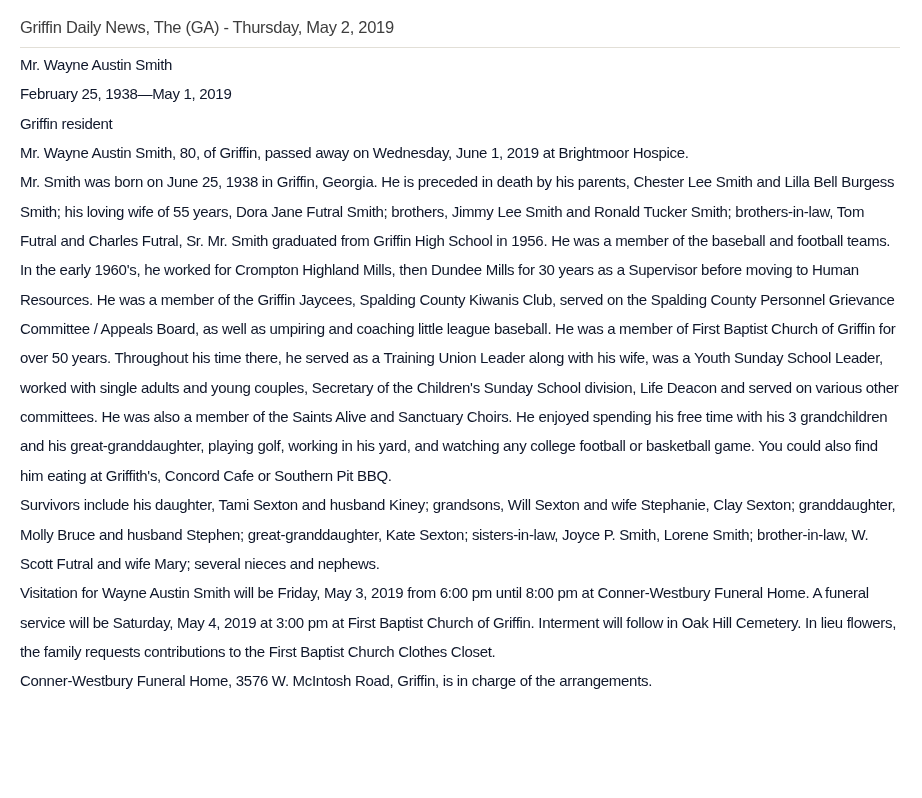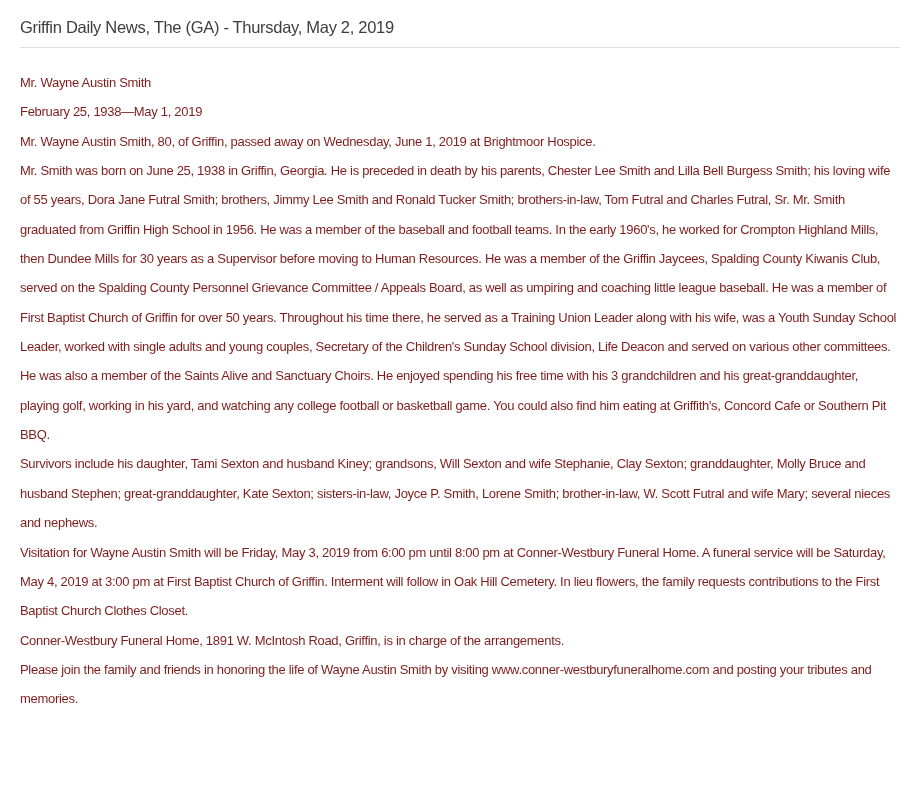--- a/index.html
+++ b/index.html
@@ -27,25 +27,25 @@
     padding-top: 17px;
     line-height: 20px;
   }
   .divider {
     border: none;
     border-top: 1px solid #e2dfd7;
     margin: 10px 0 0 0;
     height: 0;
   }
   .article {
-    margin-top: 20px;
-    font-size: 13px;
+    margin-top: 2px;
+    font-size: 15px;
     letter-spacing: -0.3px;
     line-height: 29.35px;
-    color: #7f1d1d;
+    color: #0f172a;
   }
   .article p {
     margin: 0;
     padding: 0;
   }
 </style>
 </head>
 <body>
 
 <div class="page">
@@ -53,28 +53,28 @@
   <div class="masthead">Griffin Daily News, The (GA) - Thursday, May 2, 2019</div>
 
   <hr class="divider">
 
   <div class="article">
 
     <p>Mr. Wayne Austin Smith</p>
 
     <p>February 25, 1938—May 1, 2019</p>
 
+    <p>Griffin resident</p>
 
     <p>Mr. Wayne Austin Smith, 80, of Griffin, passed away on Wednesday, June 1, 2019 at Brightmoor Hospice.</p>
 
     <p>Mr. Smith was born on June 25, 1938 in Griffin, Georgia. He is preceded in death by his parents, Chester Lee Smith and Lilla Bell Burgess Smith; his loving wife of 55 years, Dora Jane Futral Smith; brothers, Jimmy Lee Smith and Ronald Tucker Smith; brothers-in-law, Tom Futral and Charles Futral, Sr. Mr. Smith graduated from Griffin High School in 1956. He was a member of the baseball and football teams. In the early 1960's, he worked for Crompton Highland Mills, then Dundee Mills for 30 years as a Supervisor before moving to Human Resources. He was a member of the Griffin Jaycees, Spalding County Kiwanis Club, served on the Spalding County Personnel Grievance Committee / Appeals Board, as well as umpiring and coaching little league baseball. He was a member of First Baptist Church of Griffin for over 50 years. Throughout his time there, he served as a Training Union Leader along with his wife, was a Youth Sunday School Leader, worked with single adults and young couples, Secretary of the Children's Sunday School division, Life Deacon and served on various other committees. He was also a member of the Saints Alive and Sanctuary Choirs. He enjoyed spending his free time with his 3 grandchildren and his great-granddaughter, playing golf, working in his yard, and watching any college football or basketball game. You could also find him eating at Griffith's, Concord Cafe or Southern Pit BBQ.</p>
 
     <p>Survivors include his daughter, Tami Sexton and husband Kiney; grandsons, Will Sexton and wife Stephanie, Clay Sexton; granddaughter, Molly Bruce and husband Stephen; great-granddaughter, Kate Sexton; sisters-in-law, Joyce P. Smith, Lorene Smith; brother-in-law, W. Scott Futral and wife Mary; several nieces and nephews.</p>
 
     <p>Visitation for Wayne Austin Smith will be Friday, May 3, 2019 from 6:00 pm until 8:00 pm at Conner-Westbury Funeral Home. A funeral service will be Saturday, May 4, 2019 at 3:00 pm at First Baptist Church of Griffin. Interment will follow in Oak Hill Cemetery. In lieu flowers, the family requests contributions to the First Baptist Church Clothes Closet.</p>
 
-    <p>Conner-Westbury Funeral Home, 1891 W. McIntosh Road, Griffin, is in charge of the arrangements.</p>
+    <p>Conner-Westbury Funeral Home, 3576 W. McIntosh Road, Griffin, is in charge of the arrangements.</p>
 
-    <p>Please join the family and friends in honoring the life of Wayne Austin Smith by visiting www.conner-westburyfuneralhome.com and posting your tributes and memories.</p>
 
   </div>
 
 </div>
 
 </body></html>

